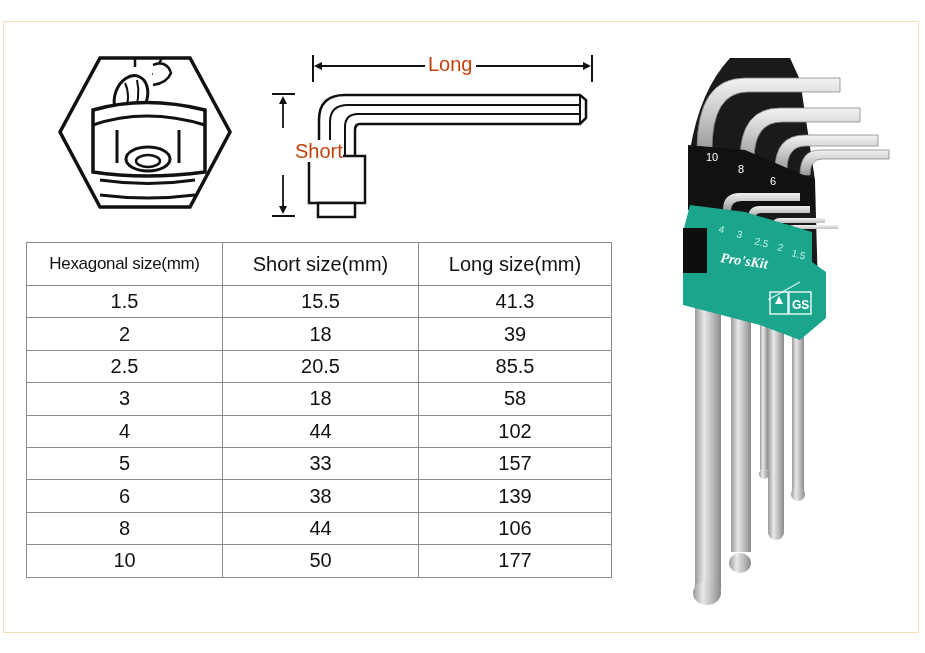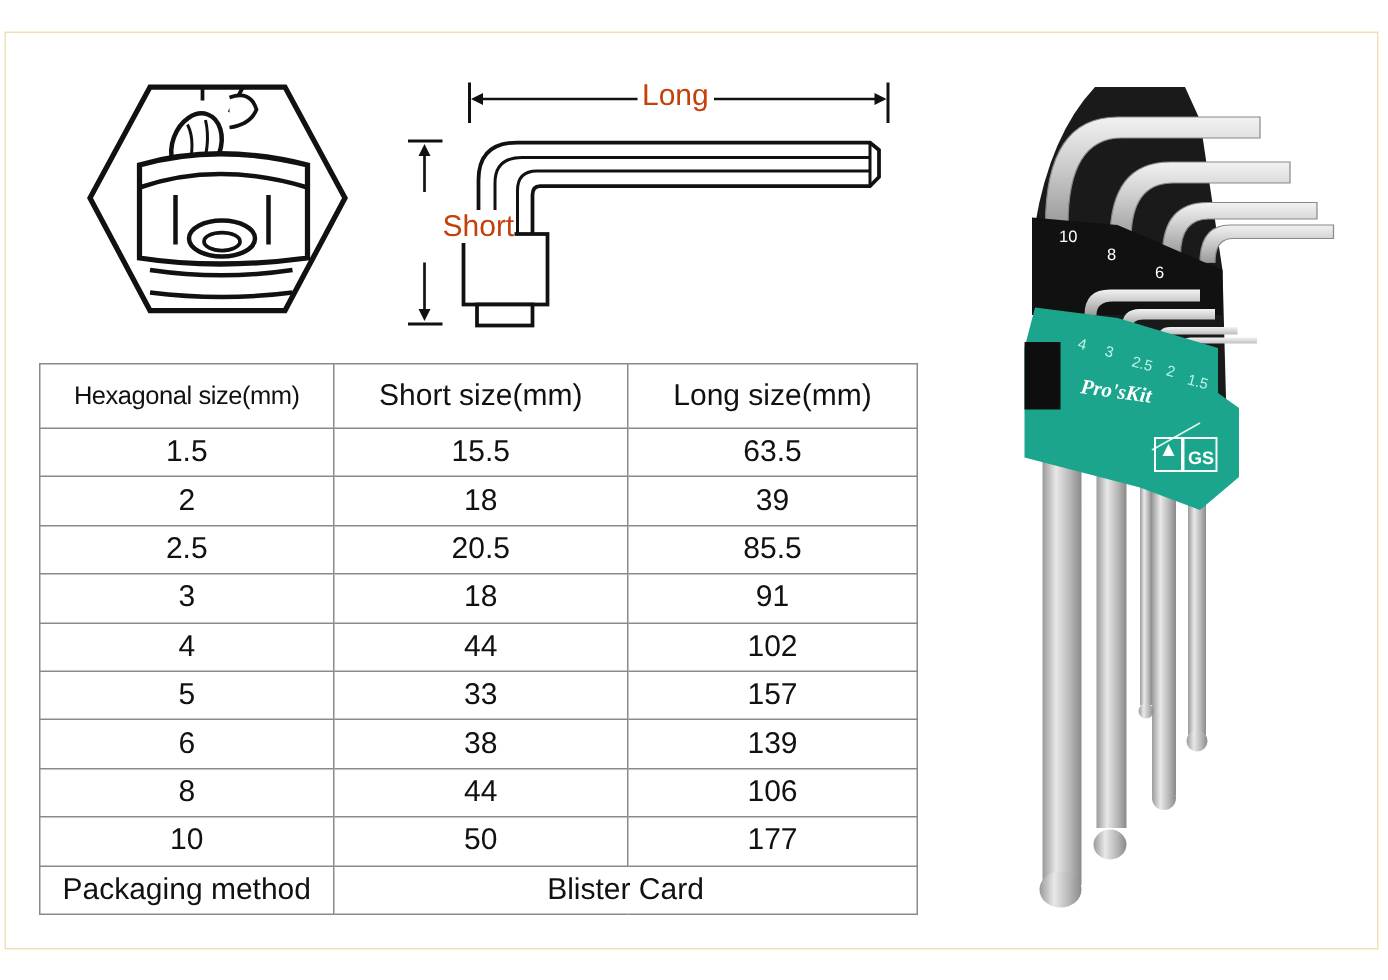--- a/index.html
+++ b/index.html
@@ -78,36 +78,36 @@
     </colgroup>
   <tbody>
       <tr>
     <th class="c0">Hexagonal size(mm)</th>
     <th>Short size(mm)</th>
     <th>Long size(mm)</th>
   </tr>
   <tr>
     <td>1.5</td>
     <td>15.5</td>
-    <td>63.5</td>
+    <td>41.3</td>
   </tr>
   <tr>
     <td>2</td>
     <td>18</td>
     <td>39</td>
   </tr>
   <tr>
     <td>2.5</td>
     <td>20.5</td>
     <td>85.5</td>
   </tr>
   <tr>
     <td>3</td>
     <td>18</td>
-    <td>91</td>
+    <td>58</td>
   </tr>
   <tr>
     <td>4</td>
     <td>44</td>
     <td>102</td>
   </tr>
   <tr>
     <td>5</td>
     <td>33</td>
     <td>157</td>
@@ -119,24 +119,20 @@
   </tr>
   <tr>
     <td>8</td>
     <td>44</td>
     <td>106</td>
   </tr>
   <tr>
     <td>10</td>
     <td>50</td>
     <td>177</td>
-  </tr>
-  <tr class="pack">
-    <td>Packaging method</td>
-    <td colspan="2">Blister Card</td>
   </tr>
 </tbody>
   </table>
 
 <svg class="product" viewBox="680 50 220 560">
   <defs>
     <linearGradient id="steel" x1="0" x2="1" y1="0" y2="0">
       <stop offset="0" stop-color="#9a9a9a"></stop>
       <stop offset="0.35" stop-color="#e8e8e8"></stop>
       <stop offset="0.7" stop-color="#b8b8b8"></stop>

